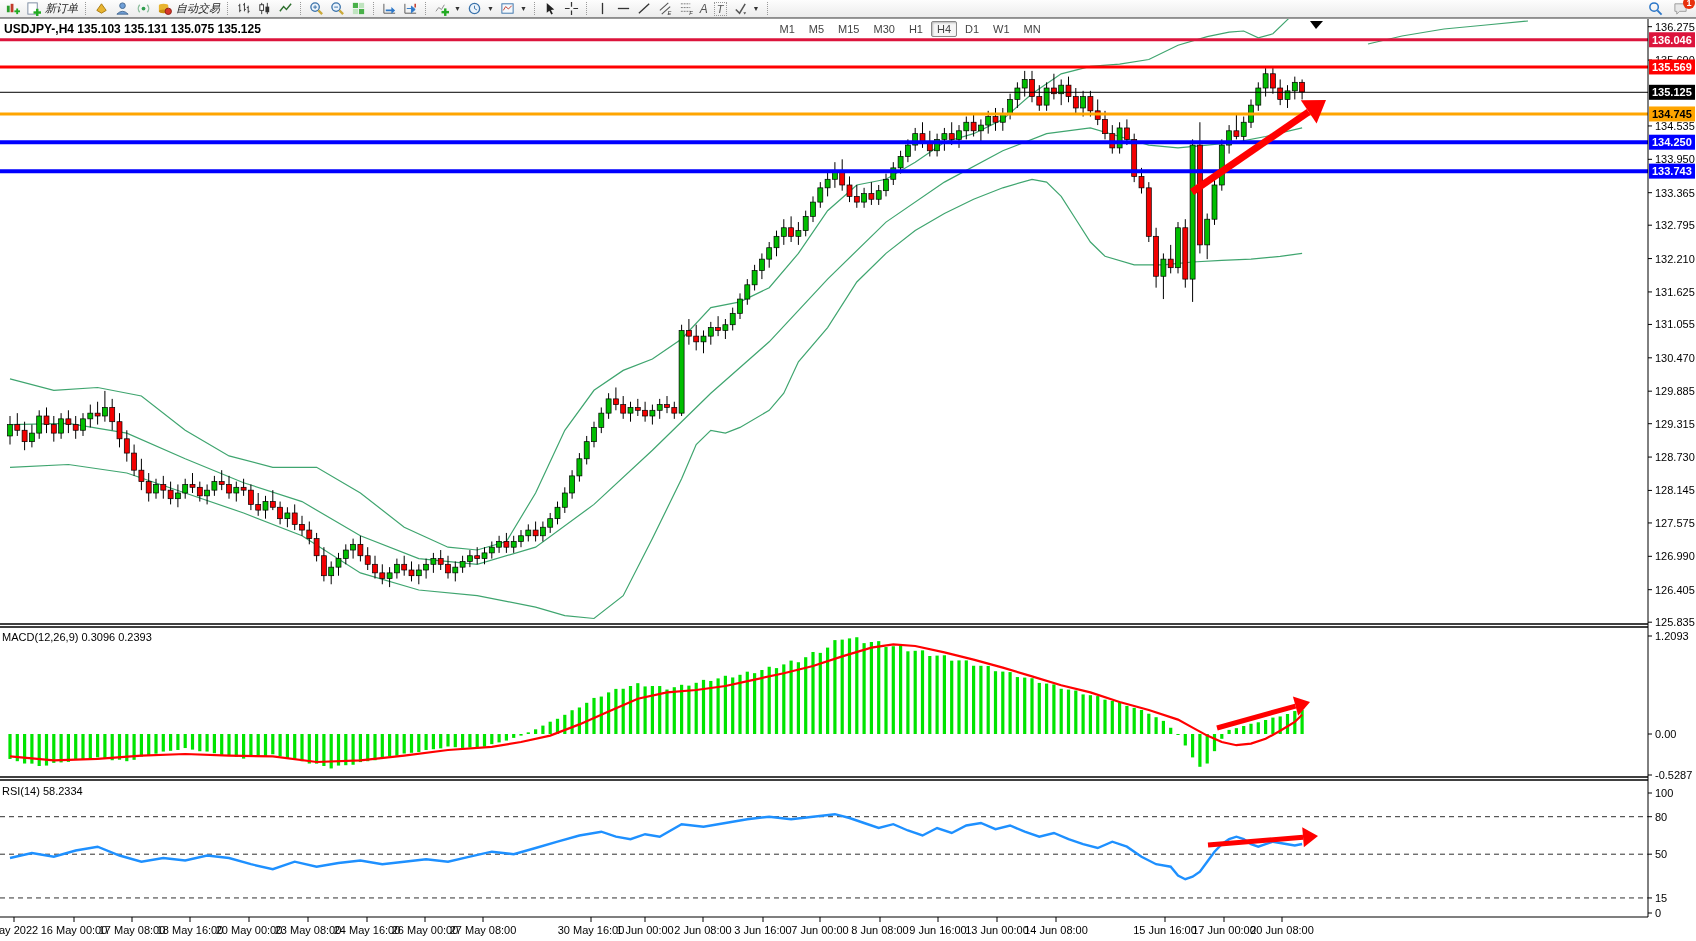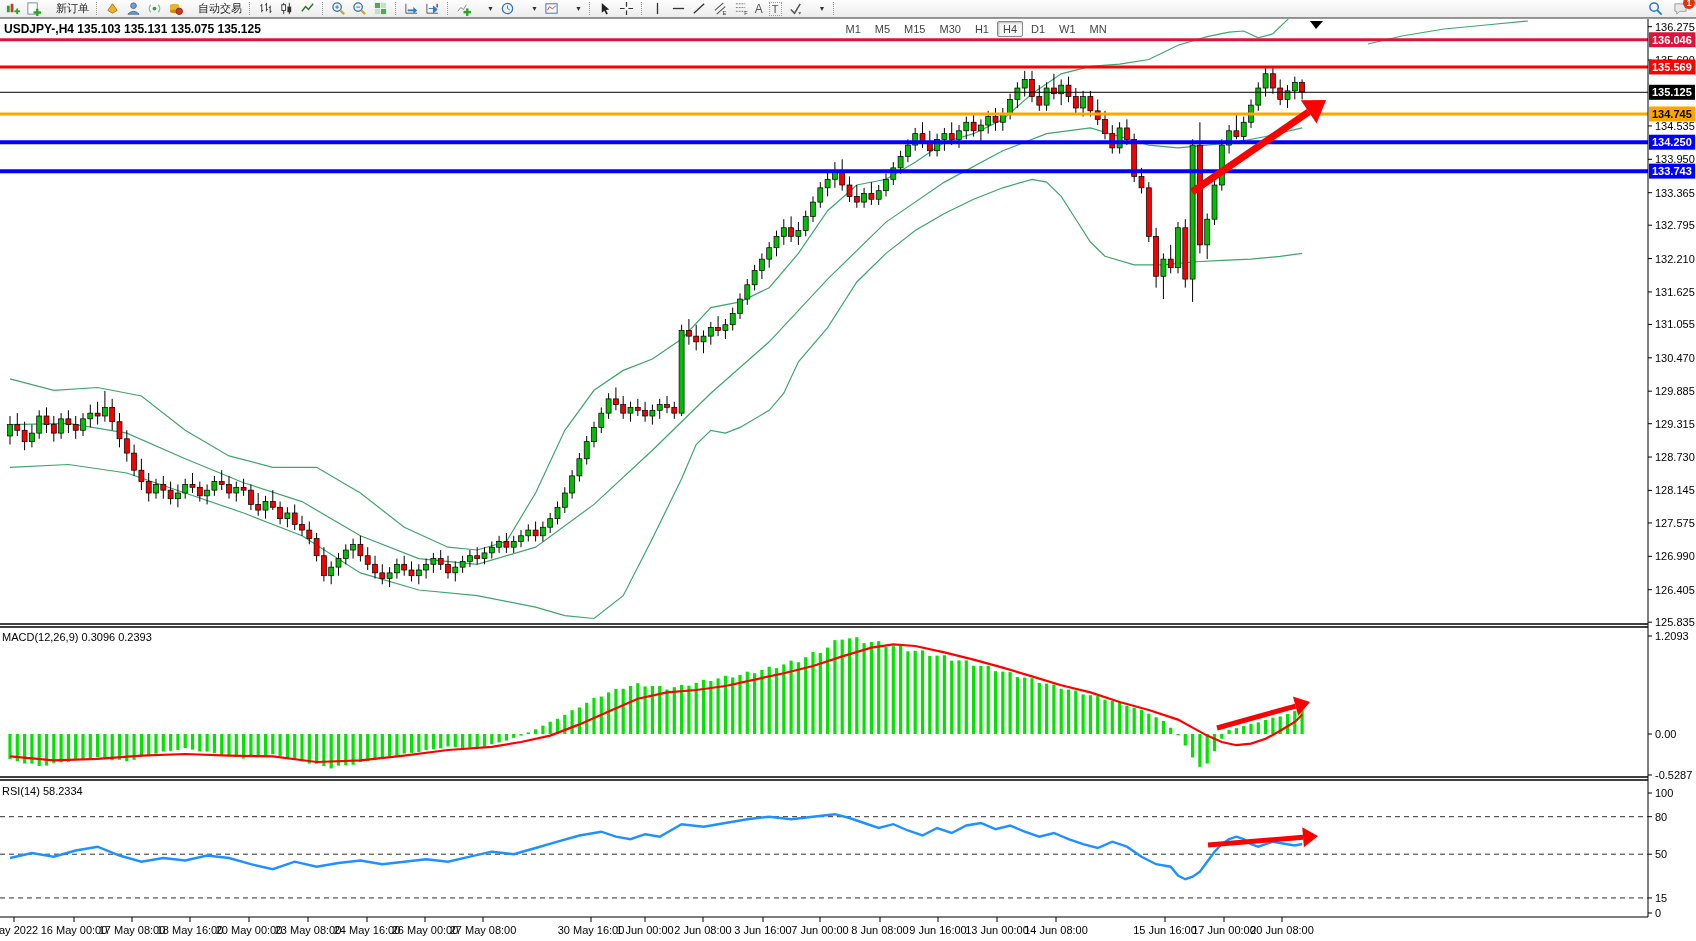--- a/index.html
+++ b/index.html
@@ -1,21 +1,21 @@
 <!DOCTYPE html>
 <html><head>
 <meta charset="utf-8">
 <style>
   html,body{margin:0;padding:0;background:#fff;overflow:hidden;}
   .window{position:relative;width:1696px;height:941px;background:#fff;font-family:"Liberation Sans",sans-serif;}
   
   .toolbar{position:absolute;top:0;left:0;width:1696px;height:18px;z-index:5;
     background:linear-gradient(#fdfdfd,#ececec);border-bottom:1px solid #8e8e8e;
     display:flex;align-items:center;font-size:11px;color:#333;padding-left:2px;box-sizing:border-box;}
-  .tb{display:flex;align-items:center;gap:15px;padding:0 3px;height:16px;cursor:default;white-space:nowrap;}
+  .tb{display:flex;align-items:center;gap:4px;padding:0 3px;height:16px;cursor:default;white-space:nowrap;font-style:italic;}
   .tb .lbl{font-size:11px;color:#222;}
   .sep{width:1px;height:13px;border-left:1px dotted #9a9a9a;margin:0 4px;}
   .ic{width:15px;height:15px;display:block;}
   .caret{font-size:7px;color:#333;margin-left:1px;}
   .tf{padding:1px 5px;margin:0 1px;color:#444;font-size:11px;border:1px solid transparent;border-radius:2px;}
   .tf.active{background:#f6f6f6;border:1px solid #888;box-shadow:inset 1px 1px 2px rgba(0,0,0,.25);}
   .tbright{margin-left:auto;display:flex;align-items:center;margin-right:8px;gap:10px;}
   .chatwrap{position:relative;}
   .badge{position:absolute;top:-4px;right:-7px;background:#e8300c;color:#fff;font-size:9px;font-weight:bold;
     border-radius:50%;width:12px;height:12px;line-height:12px;text-align:center;}

